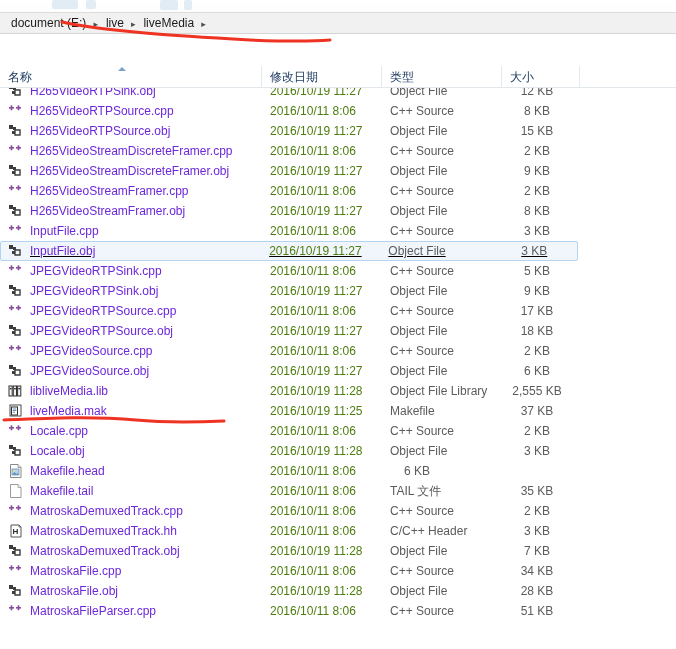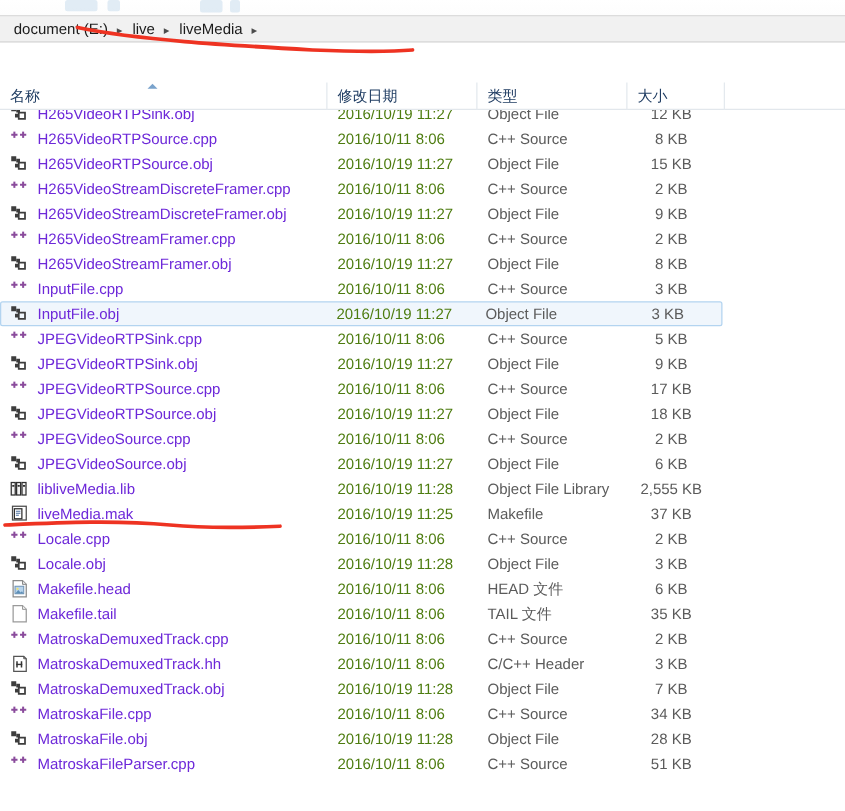--- a/index.html
+++ b/index.html
@@ -146,20 +146,21 @@
     display: flex;
     align-items: center;
     box-sizing: border-box;
   }
   .row.selected {
     background: #f0f6fc;
     border: 1px solid #b3d4f0;
     border-radius: 2px;
     width: 578px;
     height: 20px;
+    text-decoration: underline;
   }
   .cell-name {
     width: 262px;
     display: flex;
     align-items: center;
     padding-left: 8px;
     box-sizing: border-box;
     overflow: hidden;
     white-space: nowrap;
   }
@@ -572,21 +573,20 @@
             <path d="M2.5 1.5 H10 L13 4.5 V14.5 H2.5 Z" fill="#ffffff" stroke="#8a8a8a" stroke-width="1"></path>
             <path d="M10 1.5 V4.5 H13" fill="#e3e3e3" stroke="#8a8a8a" stroke-width="0.8"></path>
             <rect x="4" y="6" width="7" height="6" fill="#b8d4ec" stroke="#6f93b5" stroke-width="0.8"></rect>
             <circle cx="6" cy="8" r="0.9" fill="#f2e06a"></circle>
             <path d="M4.3 11.7 L6.6 9 L8.4 11 L9.6 9.9 L10.7 11.7 Z" fill="#5e8fb8"></path>
           </svg>
         </span>
         <span class="fname">Makefile.head</span>
       </div>
       <div class="cell-date">2016/10/11 8:06</div>
-      <div class="cell-type">HEAD 文件</div>
       <div class="cell-size">6 KB</div>
     </div>
     <div class="row">
       <div class="cell-name">
         <span class="icon">
           <svg width="16" height="16" viewBox="0 0 16 16">
             <path d="M2.5 1.5 H10 L13 4.5 V14.5 H2.5 Z" fill="#ffffff" stroke="#9a9a9a" stroke-width="1"></path>
             <path d="M10 1.5 V4.5 H13" fill="#ececec" stroke="#9a9a9a" stroke-width="0.8"></path>
           </svg>
         </span>

